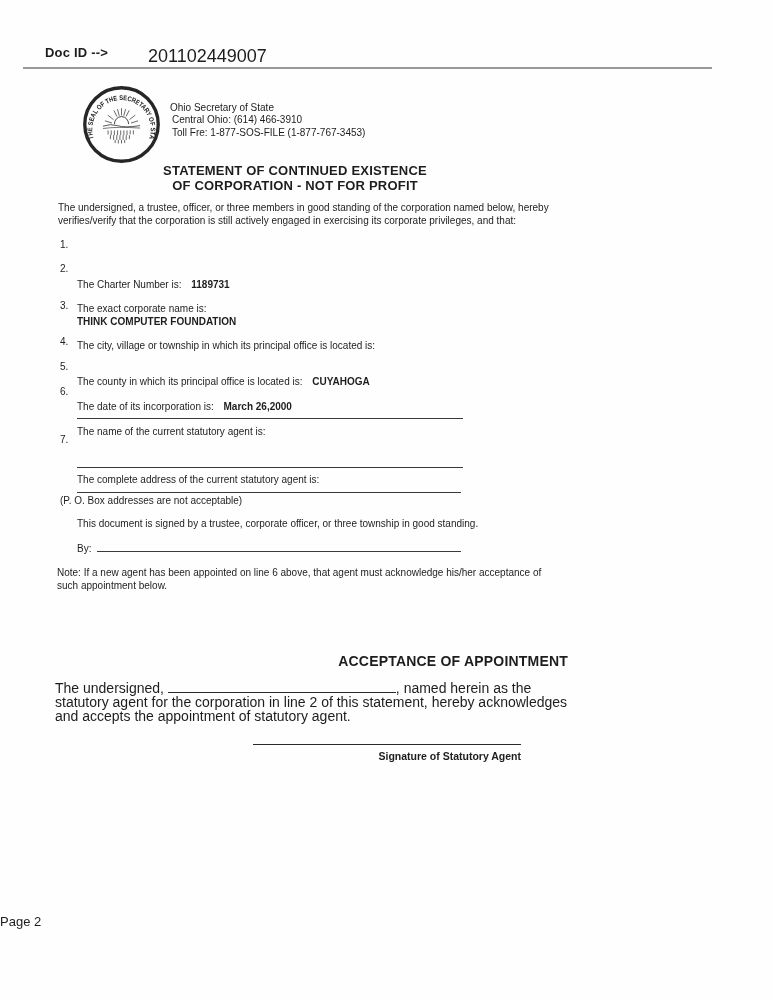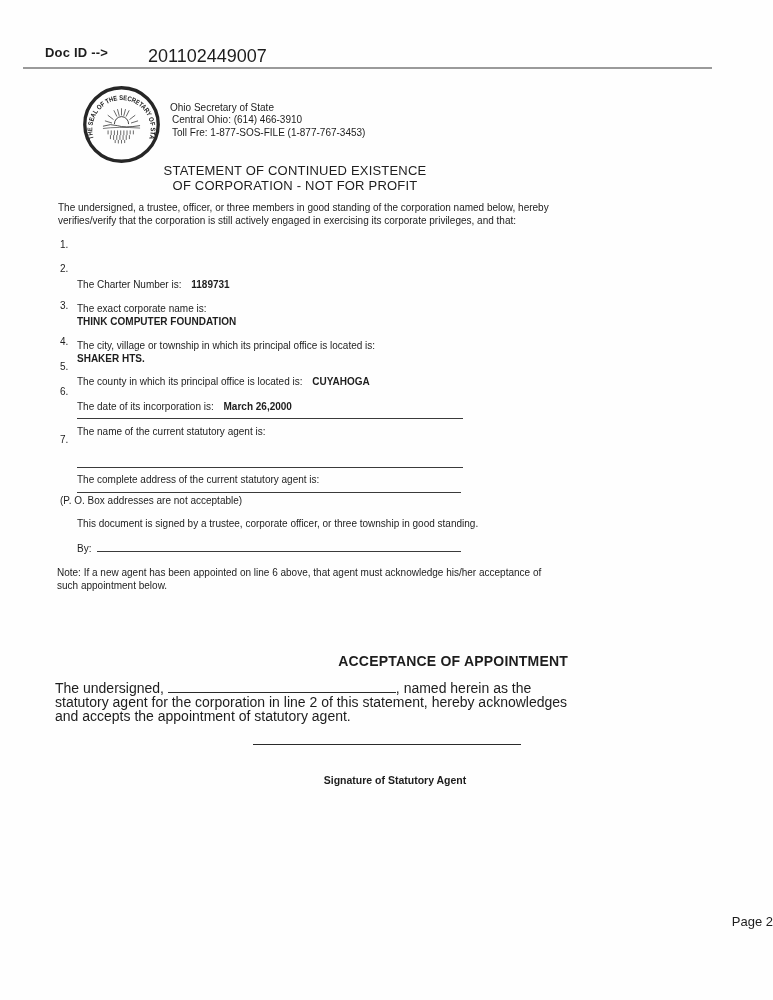--- a/index.html
+++ b/index.html
@@ -24,21 +24,21 @@
   .header-rule { left: 23px; top: 67px; width: 689px; border-top: 2px solid #9a9a9a; }
 
   
   .seal { left: 82px; top: 85px; width: 79px; height: 79px; }
   .contact { left: 170px; top: 102px; font-size: 10px; line-height: 12.4px; }
   .contact div:nth-child(2), .contact div:nth-child(3) { padding-left: 2px; }
 
   
   .title {
     left: 60px; top: 164px; width: 470px;
-    text-align: center; font-size: 13px; font-weight: normal; line-height: 14.5px;
+    text-align: center; font-size: 13px; font-weight: bold; line-height: 14.5px;
     letter-spacing: .2px;
   }
 
   
   .intro { left: 58px; top: 201px; width: 502px; font-size: 10px; line-height: 13.2px; }
 
   
   .item { font-size: 10px; line-height: 13px; }
   .item .num { position: absolute; left: 0; top: 0; }
   .item .body { margin-left: 17px; margin-top: 40px; }
@@ -77,26 +77,26 @@
   .acc-para {
     left: 55px; top: 681px; width: 516px;
     font-size: 14px; font-weight: normal; line-height: 14px;
   }
   .acc-para .inline-blank {
     display: inline-block; width: 228px; height: 11px;
     border-bottom: 1.6px solid #2a2a2a; vertical-align: baseline;
   }
   .sig-line { left: 253px; top: 744px; width: 268px; border-bottom: 1.6px solid #2a2a2a; height: 0; }
   .sig-label {
-    left: 261px; top: 750px; width: 268px; text-align: center;
-    font-size: 10.5px; font-weight: bold; margin-top: 24px;
-  }
-
-  
-  .footer { left: 0; top: 914px; width: 773px; text-align: right; font-size: 13px; }
+    left: 253px; top: 750px; width: 268px; text-align: right;
+    font-size: 10.5px; font-weight: bold;
+  }
+
+  
+  .footer { left: 0; top: 914px; width: 773px; text-align: left; font-size: 13px; }
 
   .seal svg { display: block; width: 100%; height: 100%; }
 </style>
 </head>
 <body>
 
 <div class="page">
 
   <div class="abs docid-label">Doc ID --&gt;</div>
   <div class="abs docid-value">201102449007</div>
@@ -163,21 +163,20 @@
     <div class="body">
       <div>The exact corporate name is:</div>
       <div class="bold-val">THINK COMPUTER FOUNDATION</div>
     </div>
   </div>
 
   <div class="abs item i3">
     <span class="num">3.</span>
     <div class="body">
       <div>The city, village or township in which its principal office is located is:</div>
-      <div class="bold-val">SHAKER HTS.</div>
     </div>
   </div>
 
   <div class="abs item i4">
     <span class="num">4.</span>
     <div class="body">
       <span>The county in which its principal office is located is:</span>
       <span class="bold-val inline-gap">CUYAHOGA</span>
     </div>
   </div>

